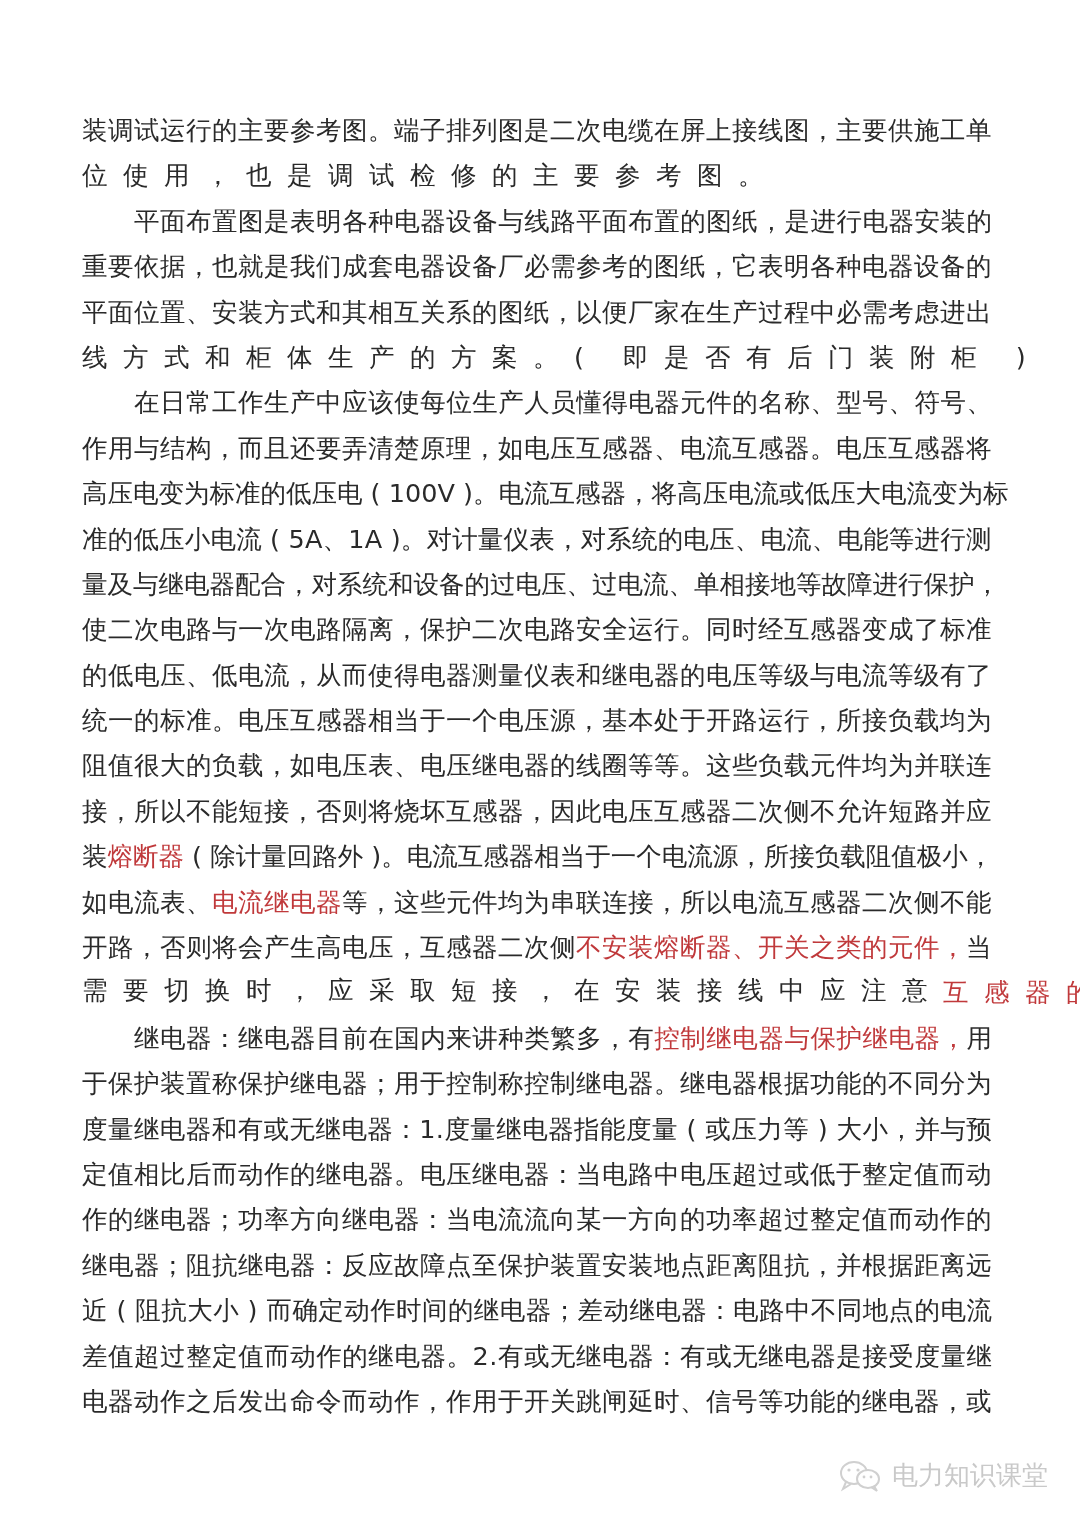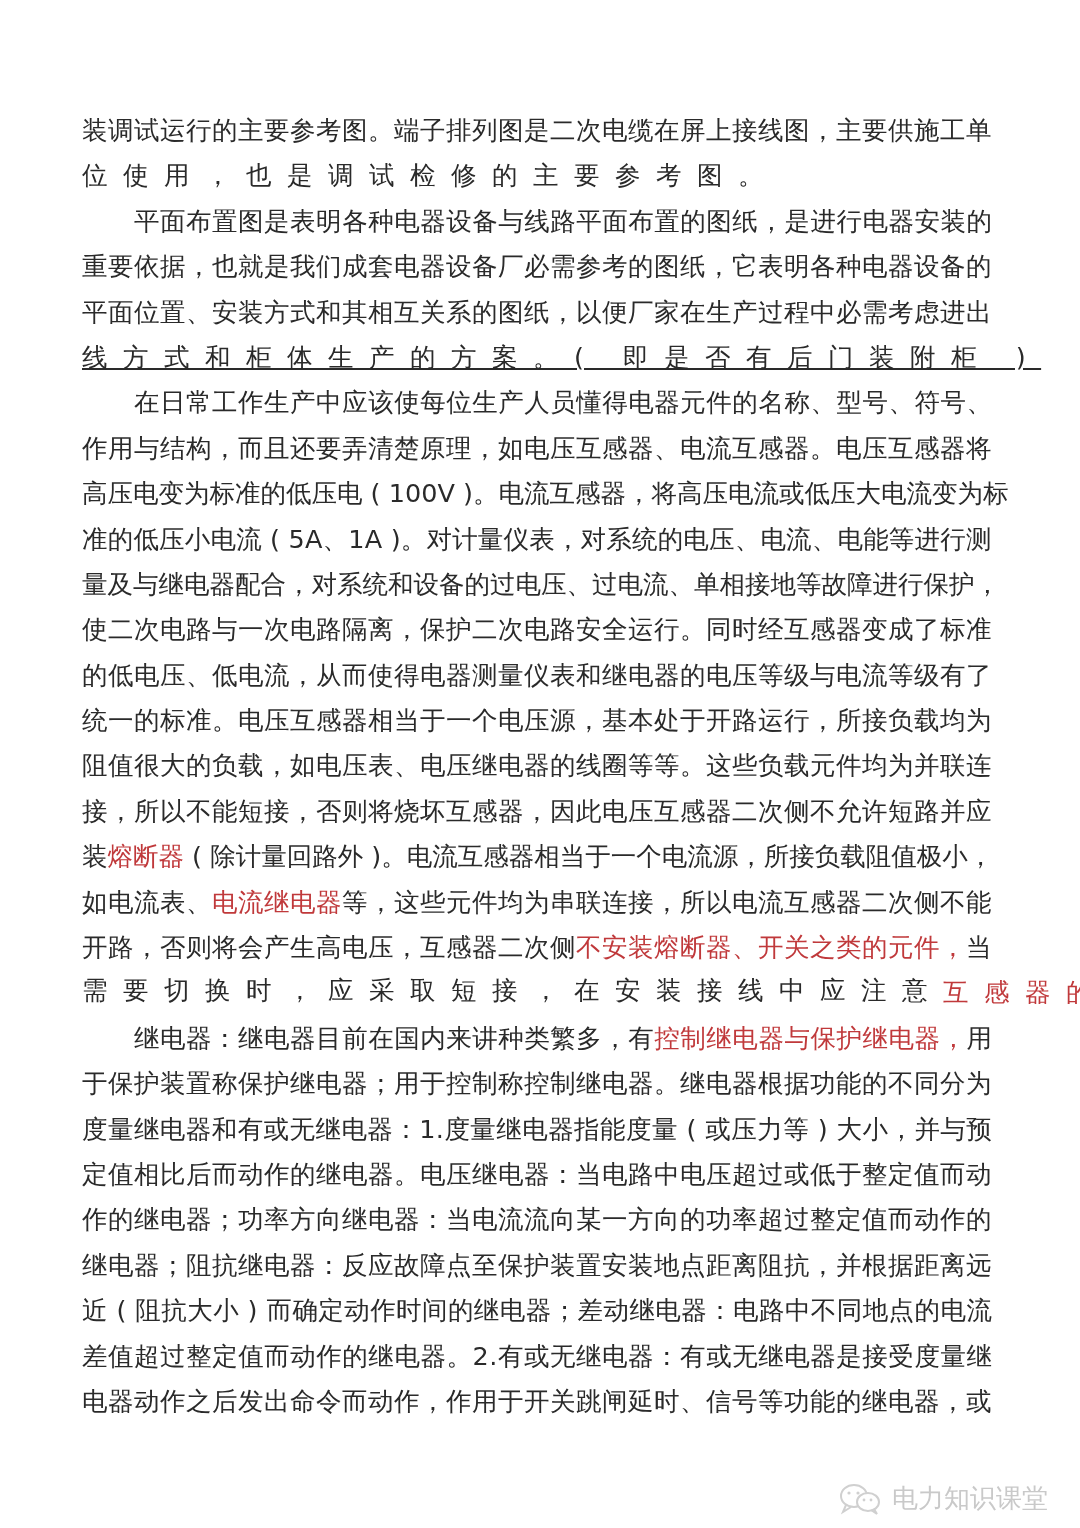--- a/index.html
+++ b/index.html
@@ -3,21 +3,21 @@
 <meta charset="utf-8">
 <style>
   html,body{margin:0;padding:0;background:#ffffff;}
   body{width:1080px;height:1528px;position:relative;overflow:hidden;font-family:"DejaVu Sans","Liberation Sans",sans-serif;}
   .page{position:absolute;left:82px;top:108px;width:910px;}
   .line{height:45.4px;line-height:45.4px;font-size:25.5px;color:#2a2a2a;white-space:nowrap;letter-spacing:0px;display:flex;justify-content:space-between;}
   .line.last{justify-content:flex-start;}
   .line.indent{padding-left:52px;}
   .seg{display:inline;}
   .red{color:#c0393b;}
-  .watermark{position:absolute;left:838px;top:1458px;display:flex;align-items:center;gap:8px;color:#c9c9c9;font-size:26px;margin-top:23px;}
+  .watermark{position:absolute;left:838px;top:1458px;display:flex;align-items:center;gap:8px;color:#c9c9c9;font-size:26px;}
   .wm-icon{width:46px;height:34px;position:relative;}
 </style>
 </head>
 <body>
 
 <div class="page" id="doc">
     <div class="line">
       <span class="seg">装</span>
       <span class="seg">调</span>
       <span class="seg">试</span>
@@ -160,21 +160,21 @@
       <span class="seg">程</span>
       <span class="seg">中</span>
       <span class="seg">必</span>
       <span class="seg">需</span>
       <span class="seg">考</span>
       <span class="seg">虑</span>
       <span class="seg">进</span>
       <span class="seg">出</span>
     </div>
     <div class="line last">
-      <span class="seg" style="letter-spacing: 15.5px; text-decoration: underline;">线方式和柜体生产的方案。( 即是否有后门装附柜 )</span>
+      <span class="seg" style="letter-spacing: 15.5px;">线方式和柜体生产的方案。( 即是否有后门装附柜 )</span>
     </div>
     <div class="line indent">
       <span class="seg">在</span>
       <span class="seg">日</span>
       <span class="seg">常</span>
       <span class="seg">工</span>
       <span class="seg">作</span>
       <span class="seg">生</span>
       <span class="seg">产</span>
       <span class="seg">中</span>

